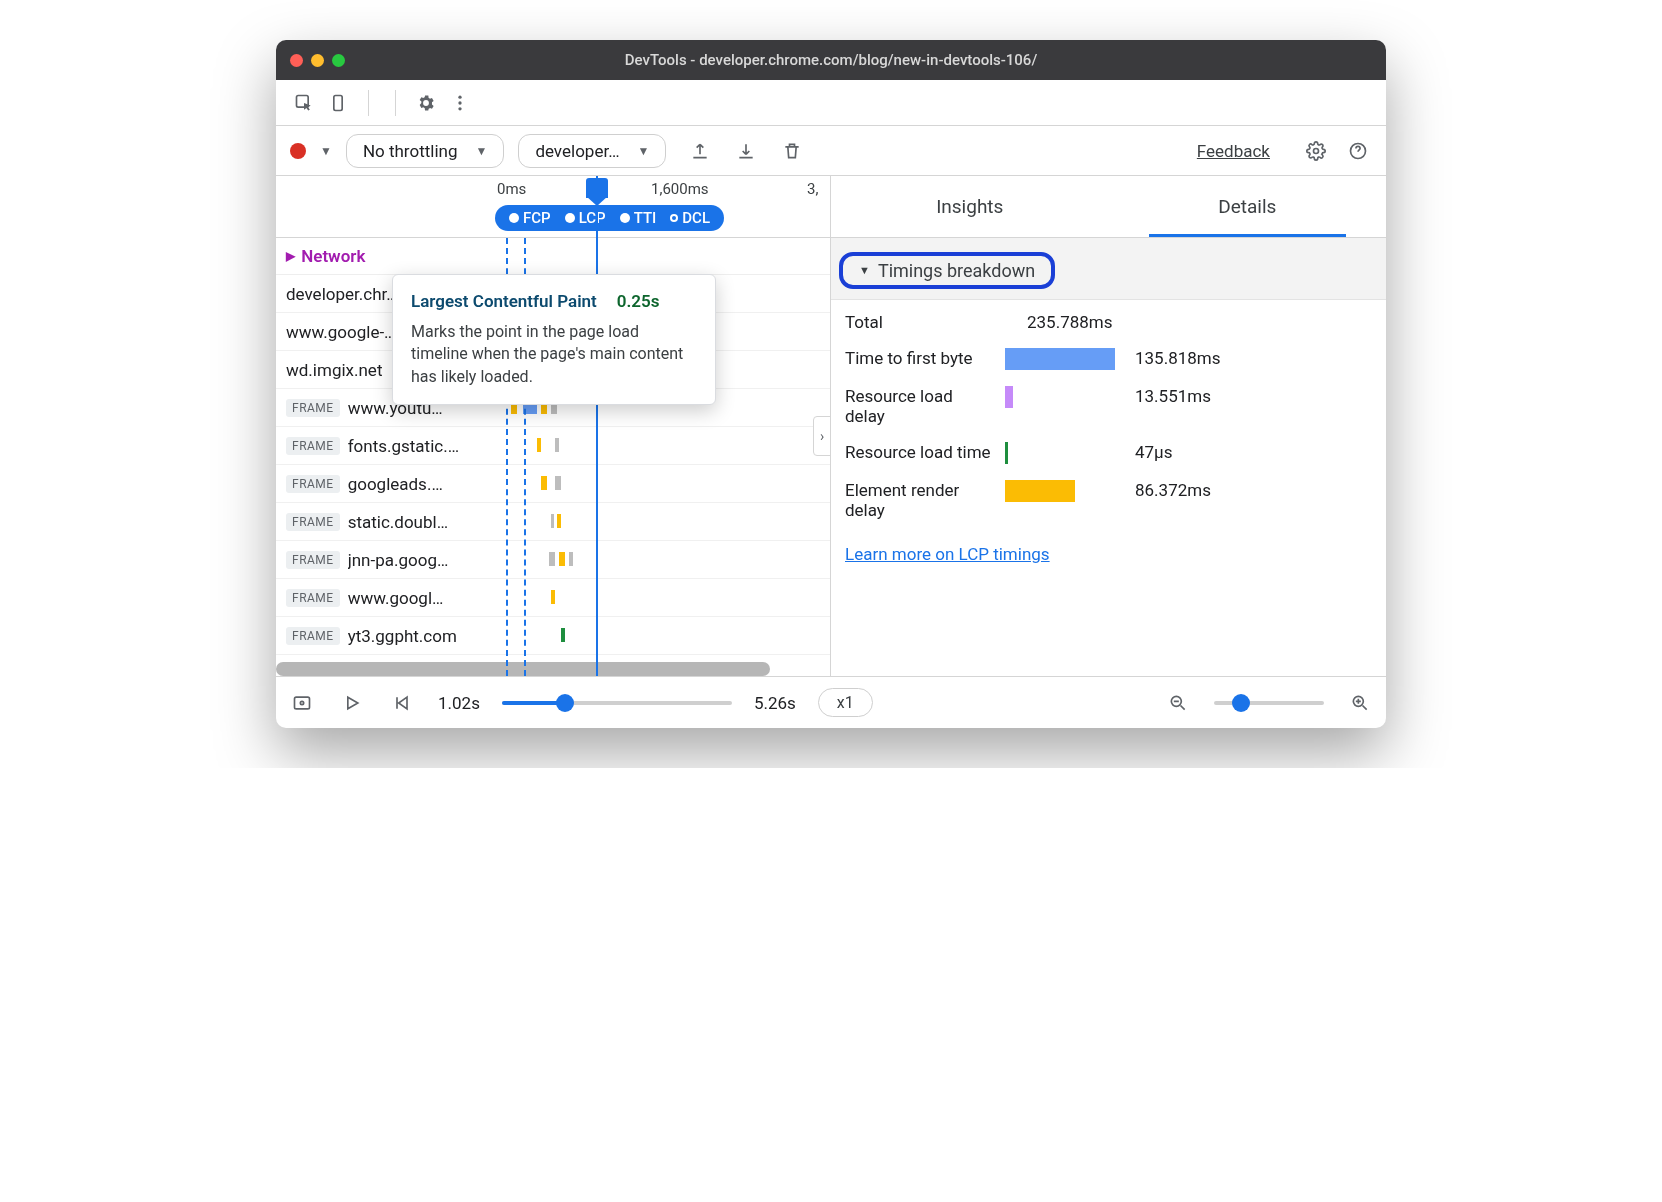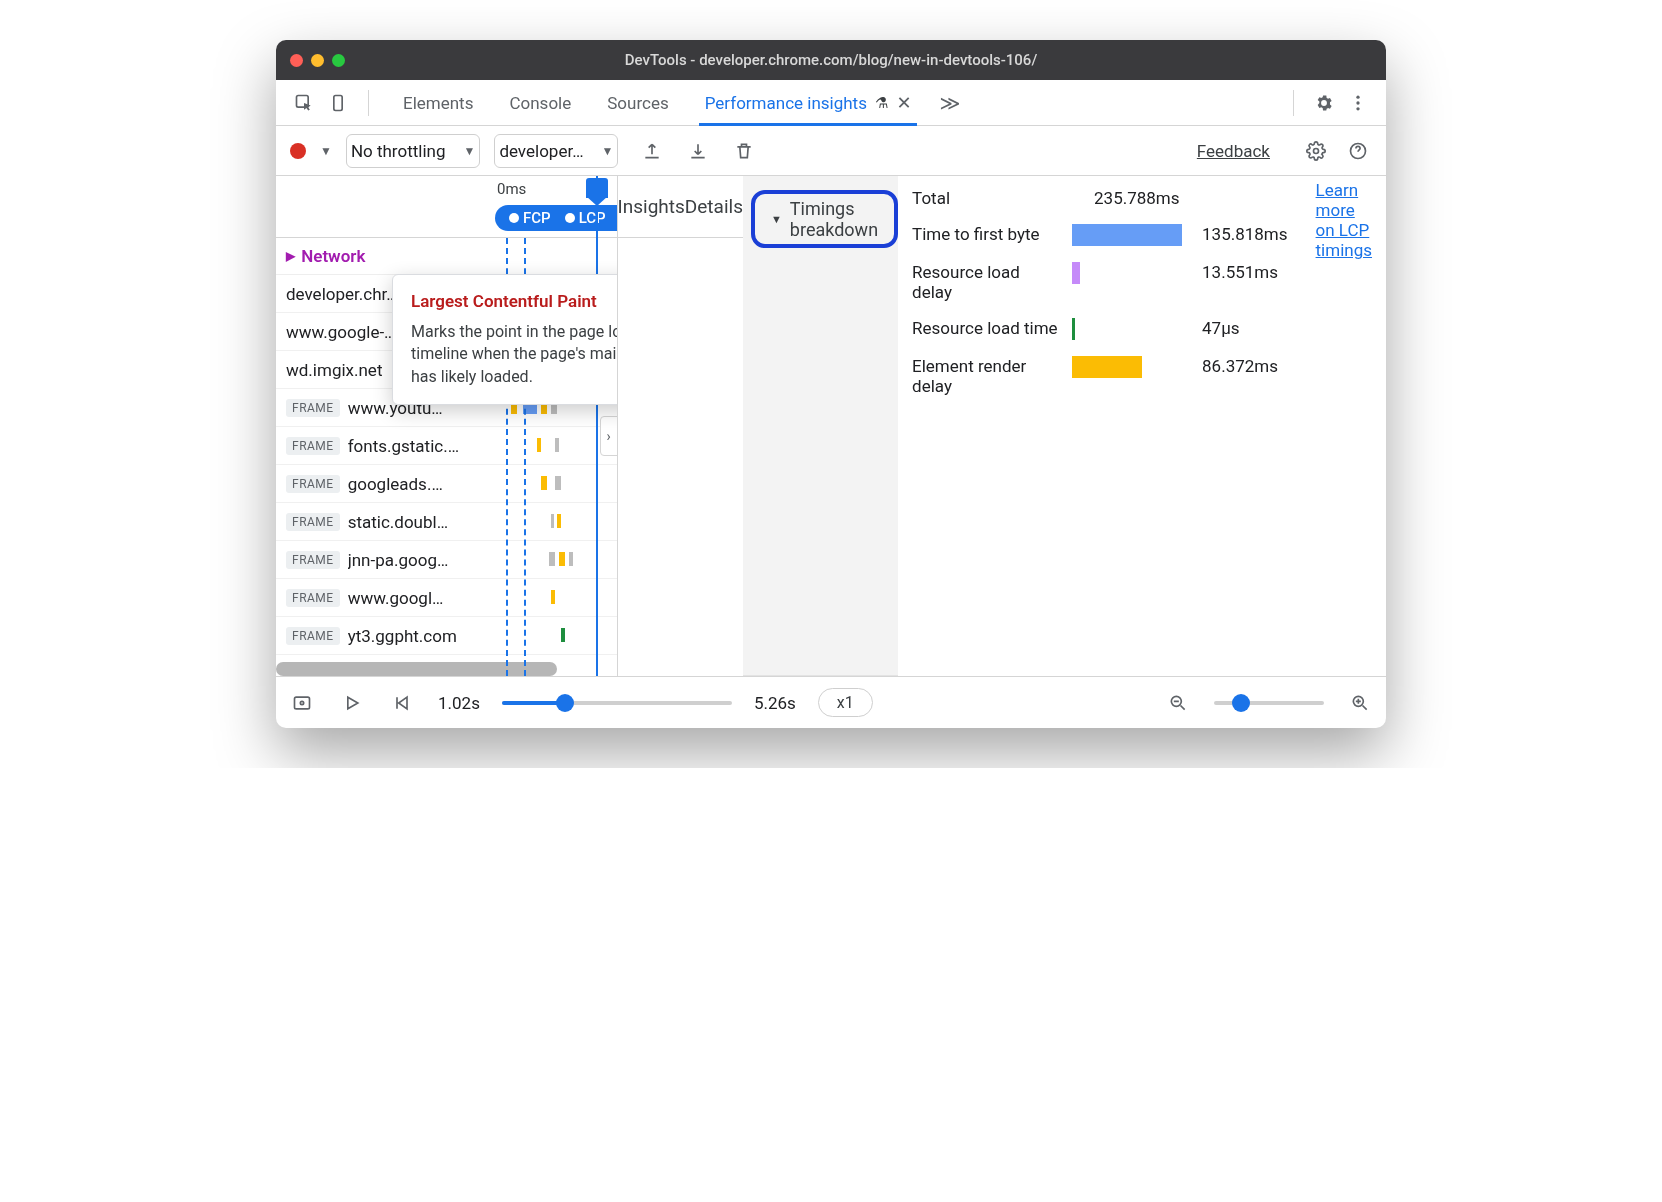--- a/index.html
+++ b/index.html
@@ -25,29 +25,29 @@
 .tab.active { color: #1a73e8; }
 .tab.active::after { content: ""; position: absolute; bottom: 0; left: 12px; right: 12px; height: 3px; background: #1a73e8; }
 .tab .flask { font-size: 15px; color: #3c4043; }
 .tab .tabx { font-size: 18px; color: #5f6368; }
 .chevron-more { color: #5f6368; font-size: 20px; padding: 0 10px; cursor: pointer; }
 
 
 .toolbar { height: 50px; border-bottom: 1px solid #d5d5d5; display: flex; align-items: center; padding: 0 14px; gap: 14px; }
 .record { width: 16px; height: 16px; border-radius: 50%; background: #d93025; }
 .caret-small { font-size: 12px; color: #5f6368; }
-.select { border: 1px solid #cfcfcf; border-radius: 6px; padding: 6px 4px; display: flex; align-items: center; gap: 14px; font-size: 17px; color: #202124; cursor: pointer; }
+.select { border: 1px solid #cfcfcf; border-radius: 12px; padding: 6px 16px; display: flex; align-items: center; gap: 14px; font-size: 17px; color: #202124; cursor: pointer; }
 .select .caret-small { margin-left: 4px; }
 .toolbar-icons { display: flex; gap: 18px; align-items: center; color: #5f6368; margin-left: 6px; }
 .feedback { margin-left: auto; text-decoration: underline; color: #3c4043; font-size: 17px; cursor: pointer; }
 
 
 .main { display: flex; height: 500px; position: relative; }
 .leftpane { width: 555px; border-right: 1px solid #d5d5d5; position: relative; display: flex; flex-direction: column; overflow: hidden; }
-.rightpane { flex: 1; display: flex; flex-direction: row; }
+.rightpane { flex: 1; display: flex; flex-direction: column; }
 
 
 .ruler { height: 62px; border-bottom: 1px solid #d5d5d5; position: relative; padding-left: 215px; }
 .ruler-ticks { display: flex; position: relative; height: 28px; }
 .tick { position: absolute; top: 4px; font-size: 15px; color: #3c4043; }
 .markers { position: absolute; bottom: 6px; left: 219px; display: flex; background: #1a73e8; border-radius: 14px; height: 26px; align-items: center; padding: 0 8px; gap: 2px; color: #fff; font-size: 15px; font-weight: 500; }
 .marker { display: flex; align-items: center; gap: 4px; padding: 0 6px; }
 .marker-bullet { width: 10px; height: 10px; border-radius: 50%; background: #fff; }
 .marker-bullet.ring { background: transparent; border: 2px solid #fff; width: 8px; height: 8px; }
 .playhead { position: absolute; top: 2px; left: 310px; width: 22px; height: 20px; background: #1a73e8; border-radius: 3px 3px 0 0; }
@@ -61,21 +61,21 @@
 .rows { overflow: hidden; }
 .row { height: 38px; display: flex; align-items: center; border-bottom: 1px solid #f0f0f0; padding-left: 10px; font-size: 17px; color: #202124; }
 .row .frame { background: #eceff1; color: #5f6368; font-size: 12px; padding: 2px 6px; border-radius: 3px; margin-right: 8px; letter-spacing: 0.5px; }
 .row .host { max-width: 180px; overflow: hidden; text-overflow: ellipsis; white-space: nowrap; }
 .bars-area { position: absolute; left: 215px; right: 0; top: 98px; bottom: 0; pointer-events: none; }
 .bar-row { height: 38px; position: relative; }
 .tiny { position: absolute; top: 12px; height: 14px; }
 
 
 .tooltip { position: absolute; top: 98px; left: 116px; width: 324px; background: #fff; border: 1px solid #dadce0; border-radius: 6px; box-shadow: 0 6px 20px rgba(0,0,0,0.2); padding: 16px 18px; z-index: 5; }
-.tooltip h4 { font-size: 17px; font-weight: 600; color: #b91c1c; display: inline; }
+.tooltip h4 { font-size: 17px; font-weight: 600; color: #0c4a6e; display: inline; }
 .tooltip .val { color: #0d652d; font-weight: 600; font-size: 17px; padding-left: 16px; }
 .tooltip p { margin-top: 10px; font-size: 16px; color: #3c4043; line-height: 1.4; }
 
 
 .detail-tabs { height: 62px; display: flex; border-bottom: 1px solid #d5d5d5; }
 .dtab { flex: 1; display: flex; align-items: center; justify-content: center; font-size: 19px; color: #3c4043; cursor: pointer; position: relative; }
 .dtab.active::after { content: ""; position: absolute; bottom: 0; left: 40px; right: 40px; height: 3px; background: #1a73e8; }
 .breakdown-header { margin: 14px 0 0 8px; border: 4px solid #1a3fd6; border-radius: 14px; display: inline-flex; align-items: center; gap: 8px; padding: 4px 16px; font-size: 18px; color: #3c4043; cursor: pointer; background:#f3f3f3; }
 .breakdown-header::before { content: "▼"; font-size: 11px; }
 .metrics { padding: 12px 14px 4px 14px; }
@@ -117,37 +117,20 @@
           <rect x="3" y="3" width="14" height="14" rx="2"></rect>
           <path d="M12 12l8 3-3 2 2 3-2 1-2-3-3 2z" fill="currentColor" stroke="none"></path>
         </svg>
     </div>
     <div class="iconbtn">
       <svg viewBox="0 0 24 24" fill="none" stroke="currentColor" stroke-width="2">
           <rect x="7" y="3" width="10" height="18" rx="2"></rect>
         </svg>
     </div>
     <div class="divider"></div>
-    <div class="tabs">
-      <div class="tab">
-          <span>Elements</span>
-        </div>
-      <div class="tab">
-          <span>Console</span>
-        </div>
-      <div class="tab">
-          <span>Sources</span>
-        </div>
-      <div class="tab active">
-        <span>Performance insights</span>
-        <span class="flask">⚗</span>
-        <span class="tabx">✕</span>
-      </div>
-      <div class="chevron-more">≫</div>
-    </div>
     <div class="divider"></div>
     <div class="iconbtn">
       <svg viewBox="0 0 24 24" fill="currentColor">
           <path d="M19.14 12.94a7 7 0 000-1.88l2.03-1.58-2-3.46-2.39.96a7 7 0 00-1.62-.94L14.8 3h-4l-.36 2.04c-.58.23-1.12.55-1.62.94l-2.39-.96-2 3.46 2.03 1.58a7 7 0 000 1.88L4.43 14.5l2 3.46 2.39-.96c.5.39 1.04.71 1.62.94L10.8 21h4l.36-2.04c.58-.23 1.12-.55 1.62-.94l2.39.96 2-3.46-2.03-1.58zM12 15.5A3.5 3.5 0 1112 8.5a3.5 3.5 0 010 7z"></path>
         </svg>
     </div>
     <div class="iconbtn">
       <svg viewBox="0 0 24 24" fill="currentColor">
           <circle cx="12" cy="5" r="2"></circle>
           <circle cx="12" cy="12" r="2"></circle>

